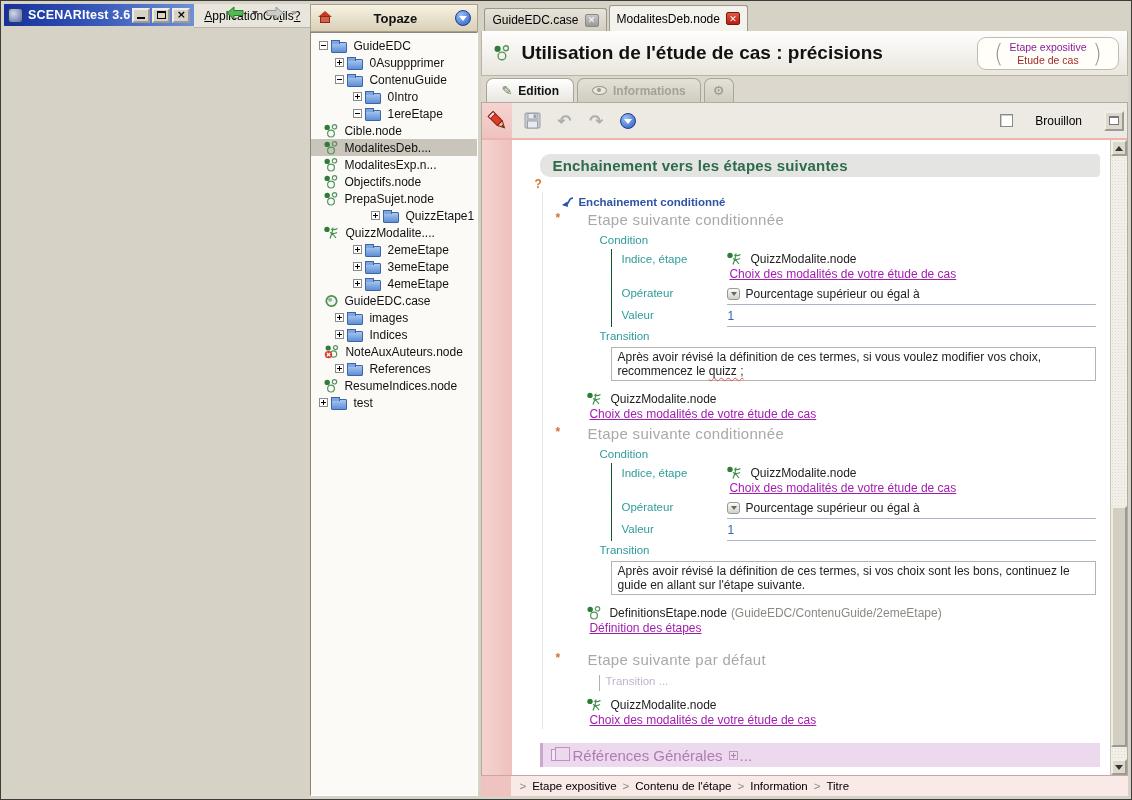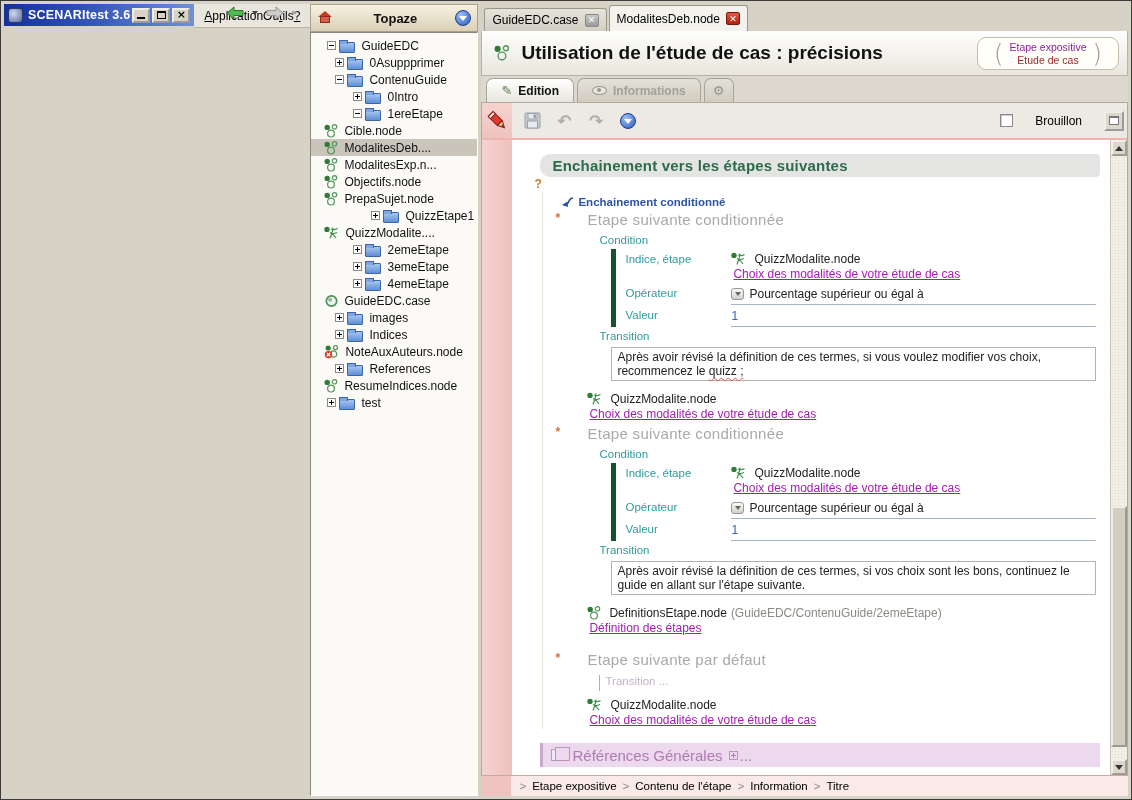--- a/index.html
+++ b/index.html
@@ -32,21 +32,21 @@
   .sidebar { width:171px; flex:0 0 auto; display:flex; flex-direction:column; border-right:3px solid #d6d2c6; }
   .sidebar-header { height:28px; background:linear-gradient(#f7f2e2,#d9d0b6); border:1px solid #a8a08c; display:flex; align-items:center; padding:0 6px; flex:0 0 auto; }
   .sb-title { flex:1; text-align:center; font-weight:bold; font-size:13px; color:#111; }
   .blue-orb { width:16px; height:16px; border-radius:50%; background:radial-gradient(circle at 35% 30%,#9cc2f4,#2a58c4); border:1px solid #1c3c8c; display:flex; align-items:center; justify-content:center; }
   .blue-orb .tri { width:0; height:0; border-left:4px solid transparent; border-right:4px solid transparent; border-top:5px solid #fff; margin-top:1px; }
   .house { width:16px; height:14px; position:relative; margin-right:2px; }
   .house .roof { position:absolute; top:0; left:1px; width:0; height:0; border-left:7px solid transparent; border-right:7px solid transparent; border-bottom:6px solid #c23b22; }
   .house .body { position:absolute; top:5px; left:3px; width:10px; height:7px; background:#d8604a; border:1px solid #8a2a1a; }
   .tree { flex:1; background:#fbfaf6; border:1px solid; border-color:#8a867c #fff #fff #8a867c; overflow:hidden; padding-top:4px; font-size:12px; color:#111; }
   .trow { height:17px; display:flex; align-items:center; white-space:nowrap; }
-  .lvl0 { padding-left:16px; } .lvl1 { padding-left:24px; } .lvl2 { padding-left:42px; } .lvl3 { padding-left:60px; }
+  .lvl0 { padding-left:8px; } .lvl1 { padding-left:24px; } .lvl2 { padding-left:42px; } .lvl3 { padding-left:60px; }
   .leaf { padding-left:13px; } 
   .expander { width:9px; height:9px; background:#fff; border:1px solid #8a8a8a; position:relative; flex:0 0 auto; margin-right:3px; }
   .expander::before { content:""; position:absolute; left:1px; top:3px; width:5px; height:1px; background:#000; }
   .expander.plus::after { content:""; position:absolute; left:3px; top:1px; width:1px; height:5px; background:#000; }
   .folder { width:16px; height:11px; background:linear-gradient(#a9c6ef,#5e8fd6); border:1px solid #3a66a8; border-radius:1px; position:relative; margin:3px 4px 0 0; flex:0 0 auto; }
   .folder::before { content:""; position:absolute; top:-3px; left:-1px; width:7px; height:3px; background:#7da6e2; border:1px solid #3a66a8; border-bottom:none; }
   .ic { flex:0 0 auto; margin-right:3px; }
   .tlabel { padding:0 2px; }
   .sel { background:#c9c5ba; }
 
@@ -95,21 +95,21 @@
   .help-q { height:15px; color:#d07828; font-weight:bold; font-size:12px; padding-left:2px; }
   .guide { margin-left:10px; border-left:1px solid #e9e3dc; }
 
   .branch-row { margin-left:18px; padding-top:3px; display:flex; align-items:center; gap:4px; height:17px; }
   .branch-label { color:#2d53a5; font-weight:bold; font-size:11.5px; }
 
   .block-title-row { display:flex; align-items:flex-start; margin-left:12px; margin-top:2px; height:20px; }
   .req { color:#d4713c; width:14px; font-size:12px; font-weight:bold; }
   .block-title { margin-left:18px; font-size:15px; color:#a9a9a9; letter-spacing:.3px; }
   .cond-label { margin-left:56px; margin-top:3px; height:15px; color:#2f9b9b; font-size:11.5px; }
-  .cond-body { margin-left:68px; border-left:5px solid #14532d; padding-left:9px; margin-right:8px; }
+  .cond-body { margin-left:68px; border-left:1px solid #14532d; padding-left:9px; margin-right:8px; }
   .frow { display:flex; align-items:flex-start; }
   .flabel { width:106px; flex:0 0 auto; color:#2f9b9b; font-size:11.5px; padding-top:4px; }
   .fval { flex:1; }
   .rowline { border-bottom:1px solid #a8b4c8; min-height:22px; display:flex; align-items:center; gap:5px; }
   .noderef-line { display:flex; align-items:center; gap:4px; height:16px; margin-top:2px; }
   .node-name { color:#222; }
   .node-path { color:#8a8a84; }
   .node-desc { color:#a21caf; height:16px; margin-left:2px;text-decoration:underline; }
   .val-blue { color:#3366aa; }
   .dd-btn { width:13px; height:12px; border:1px solid #9a9a94; border-radius:3px; background:linear-gradient(#fafaf8,#d2d0c8); display:inline-flex; align-items:center; justify-content:center; flex:0 0 auto; }

